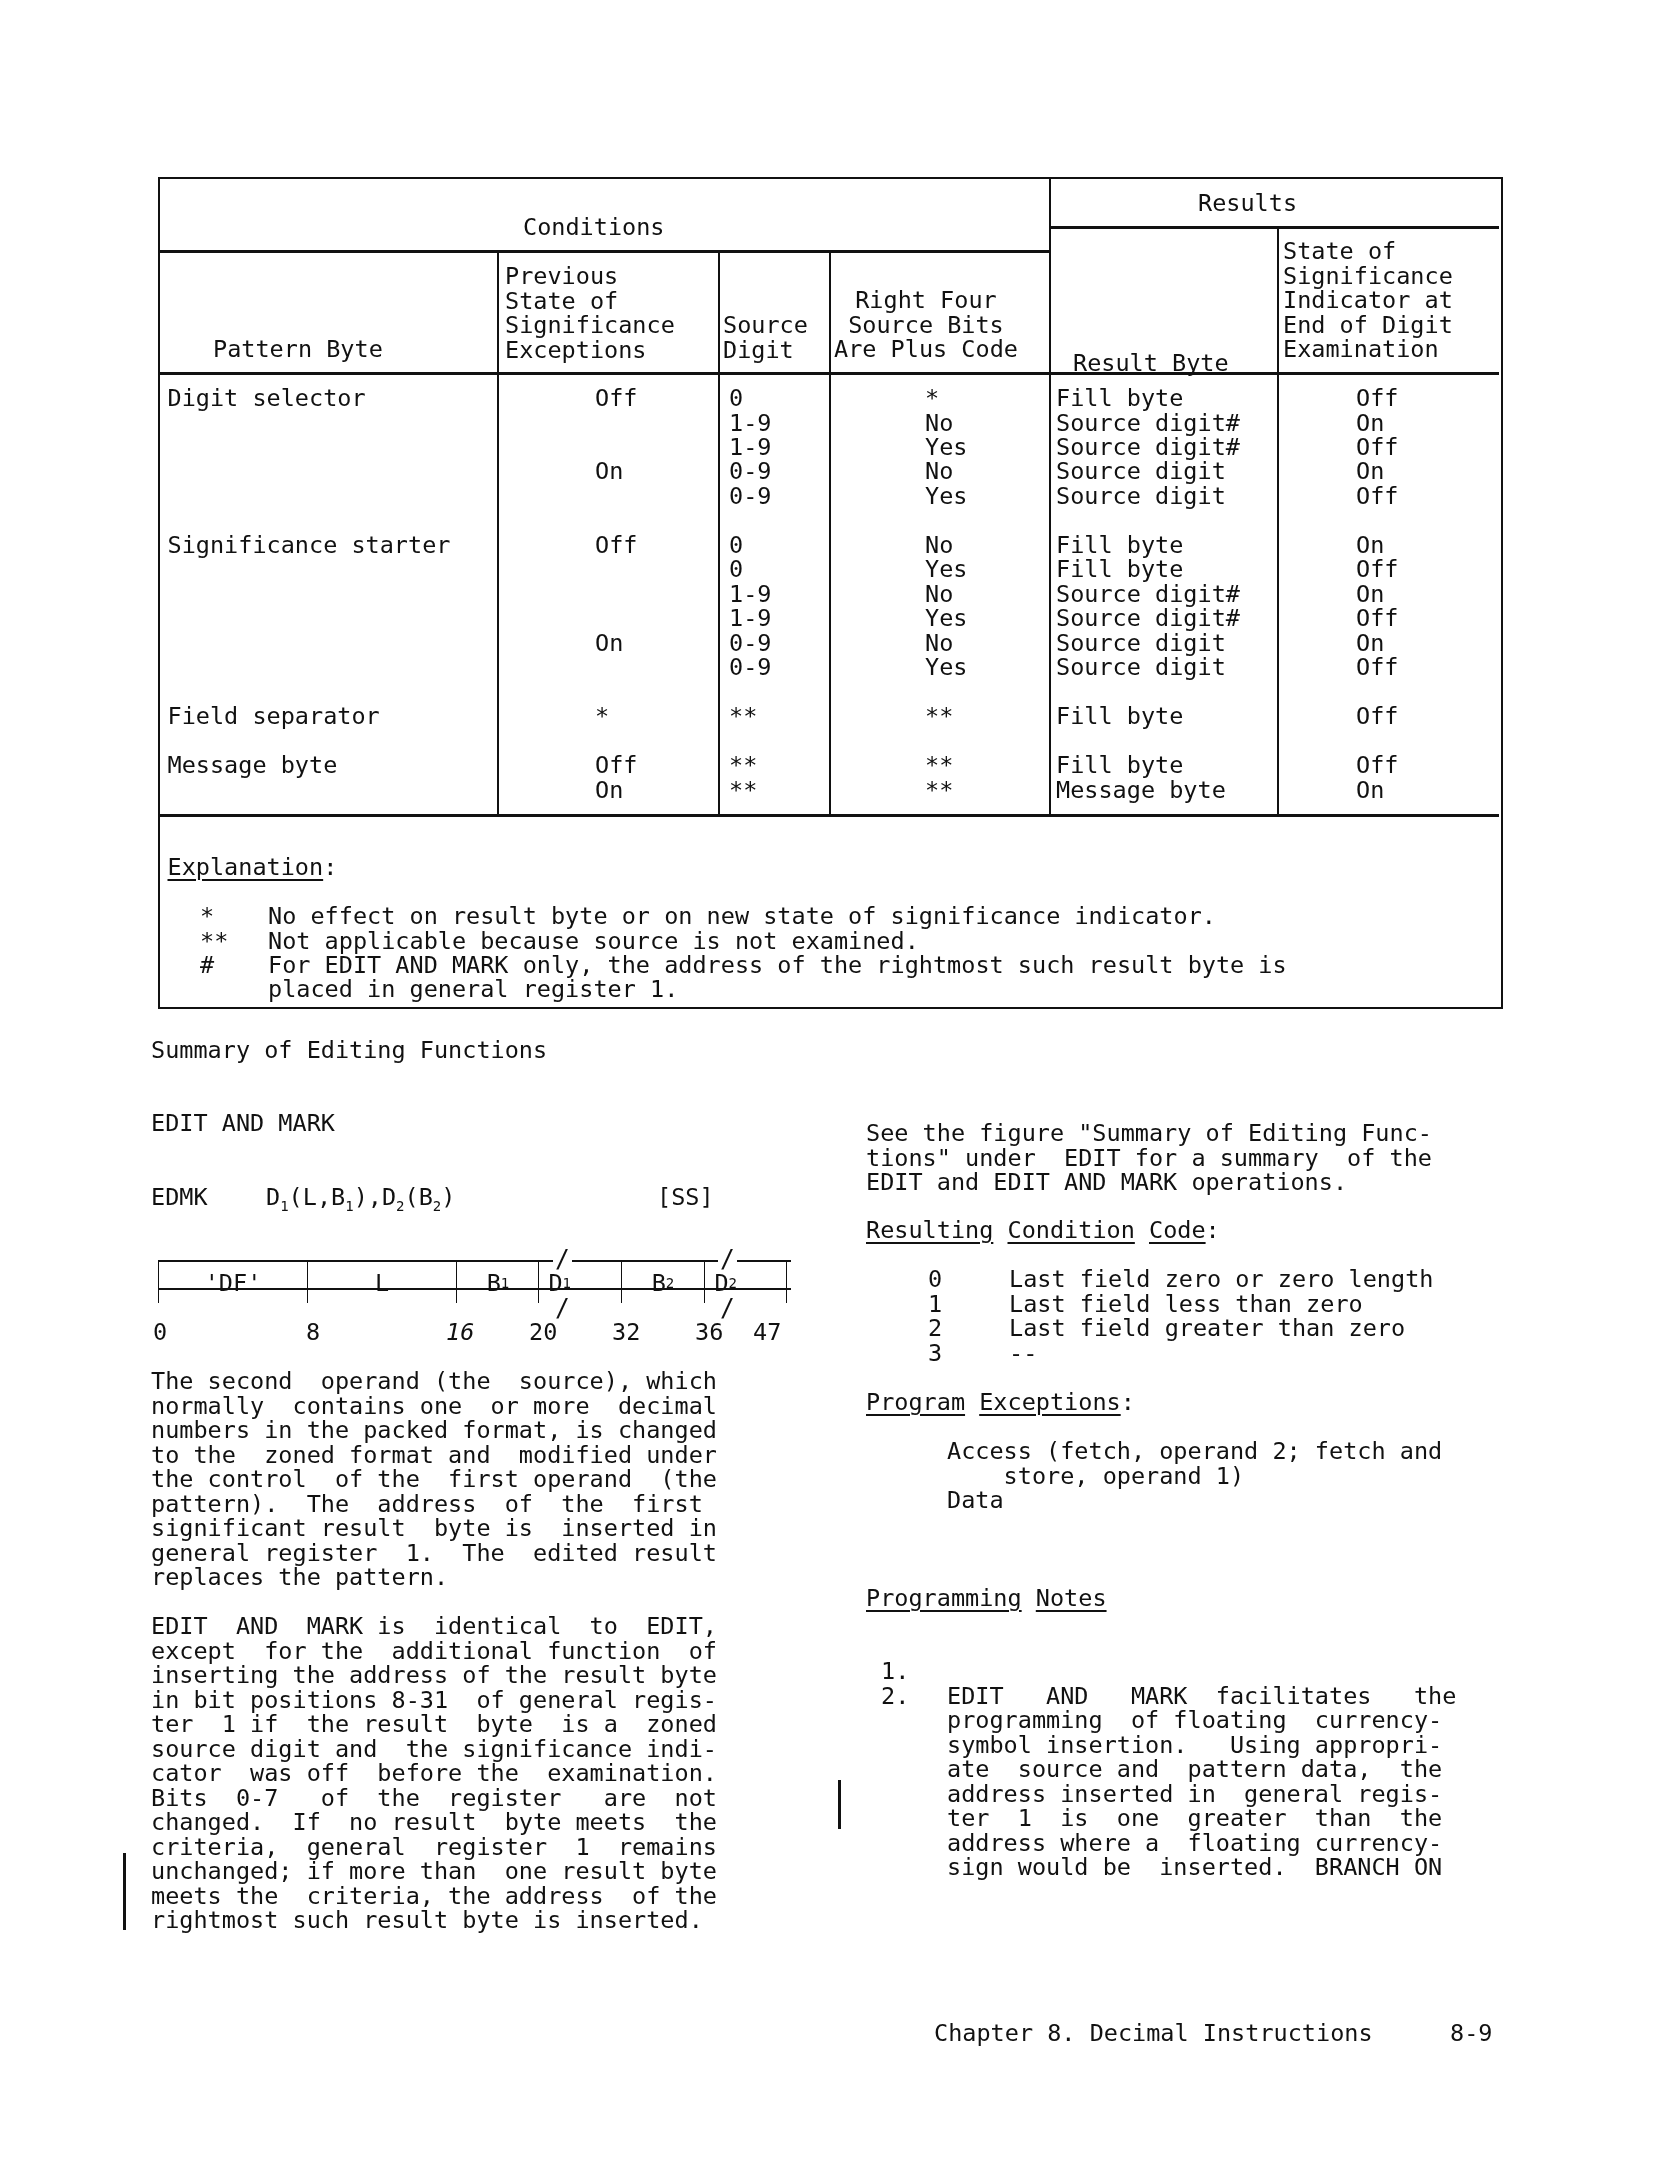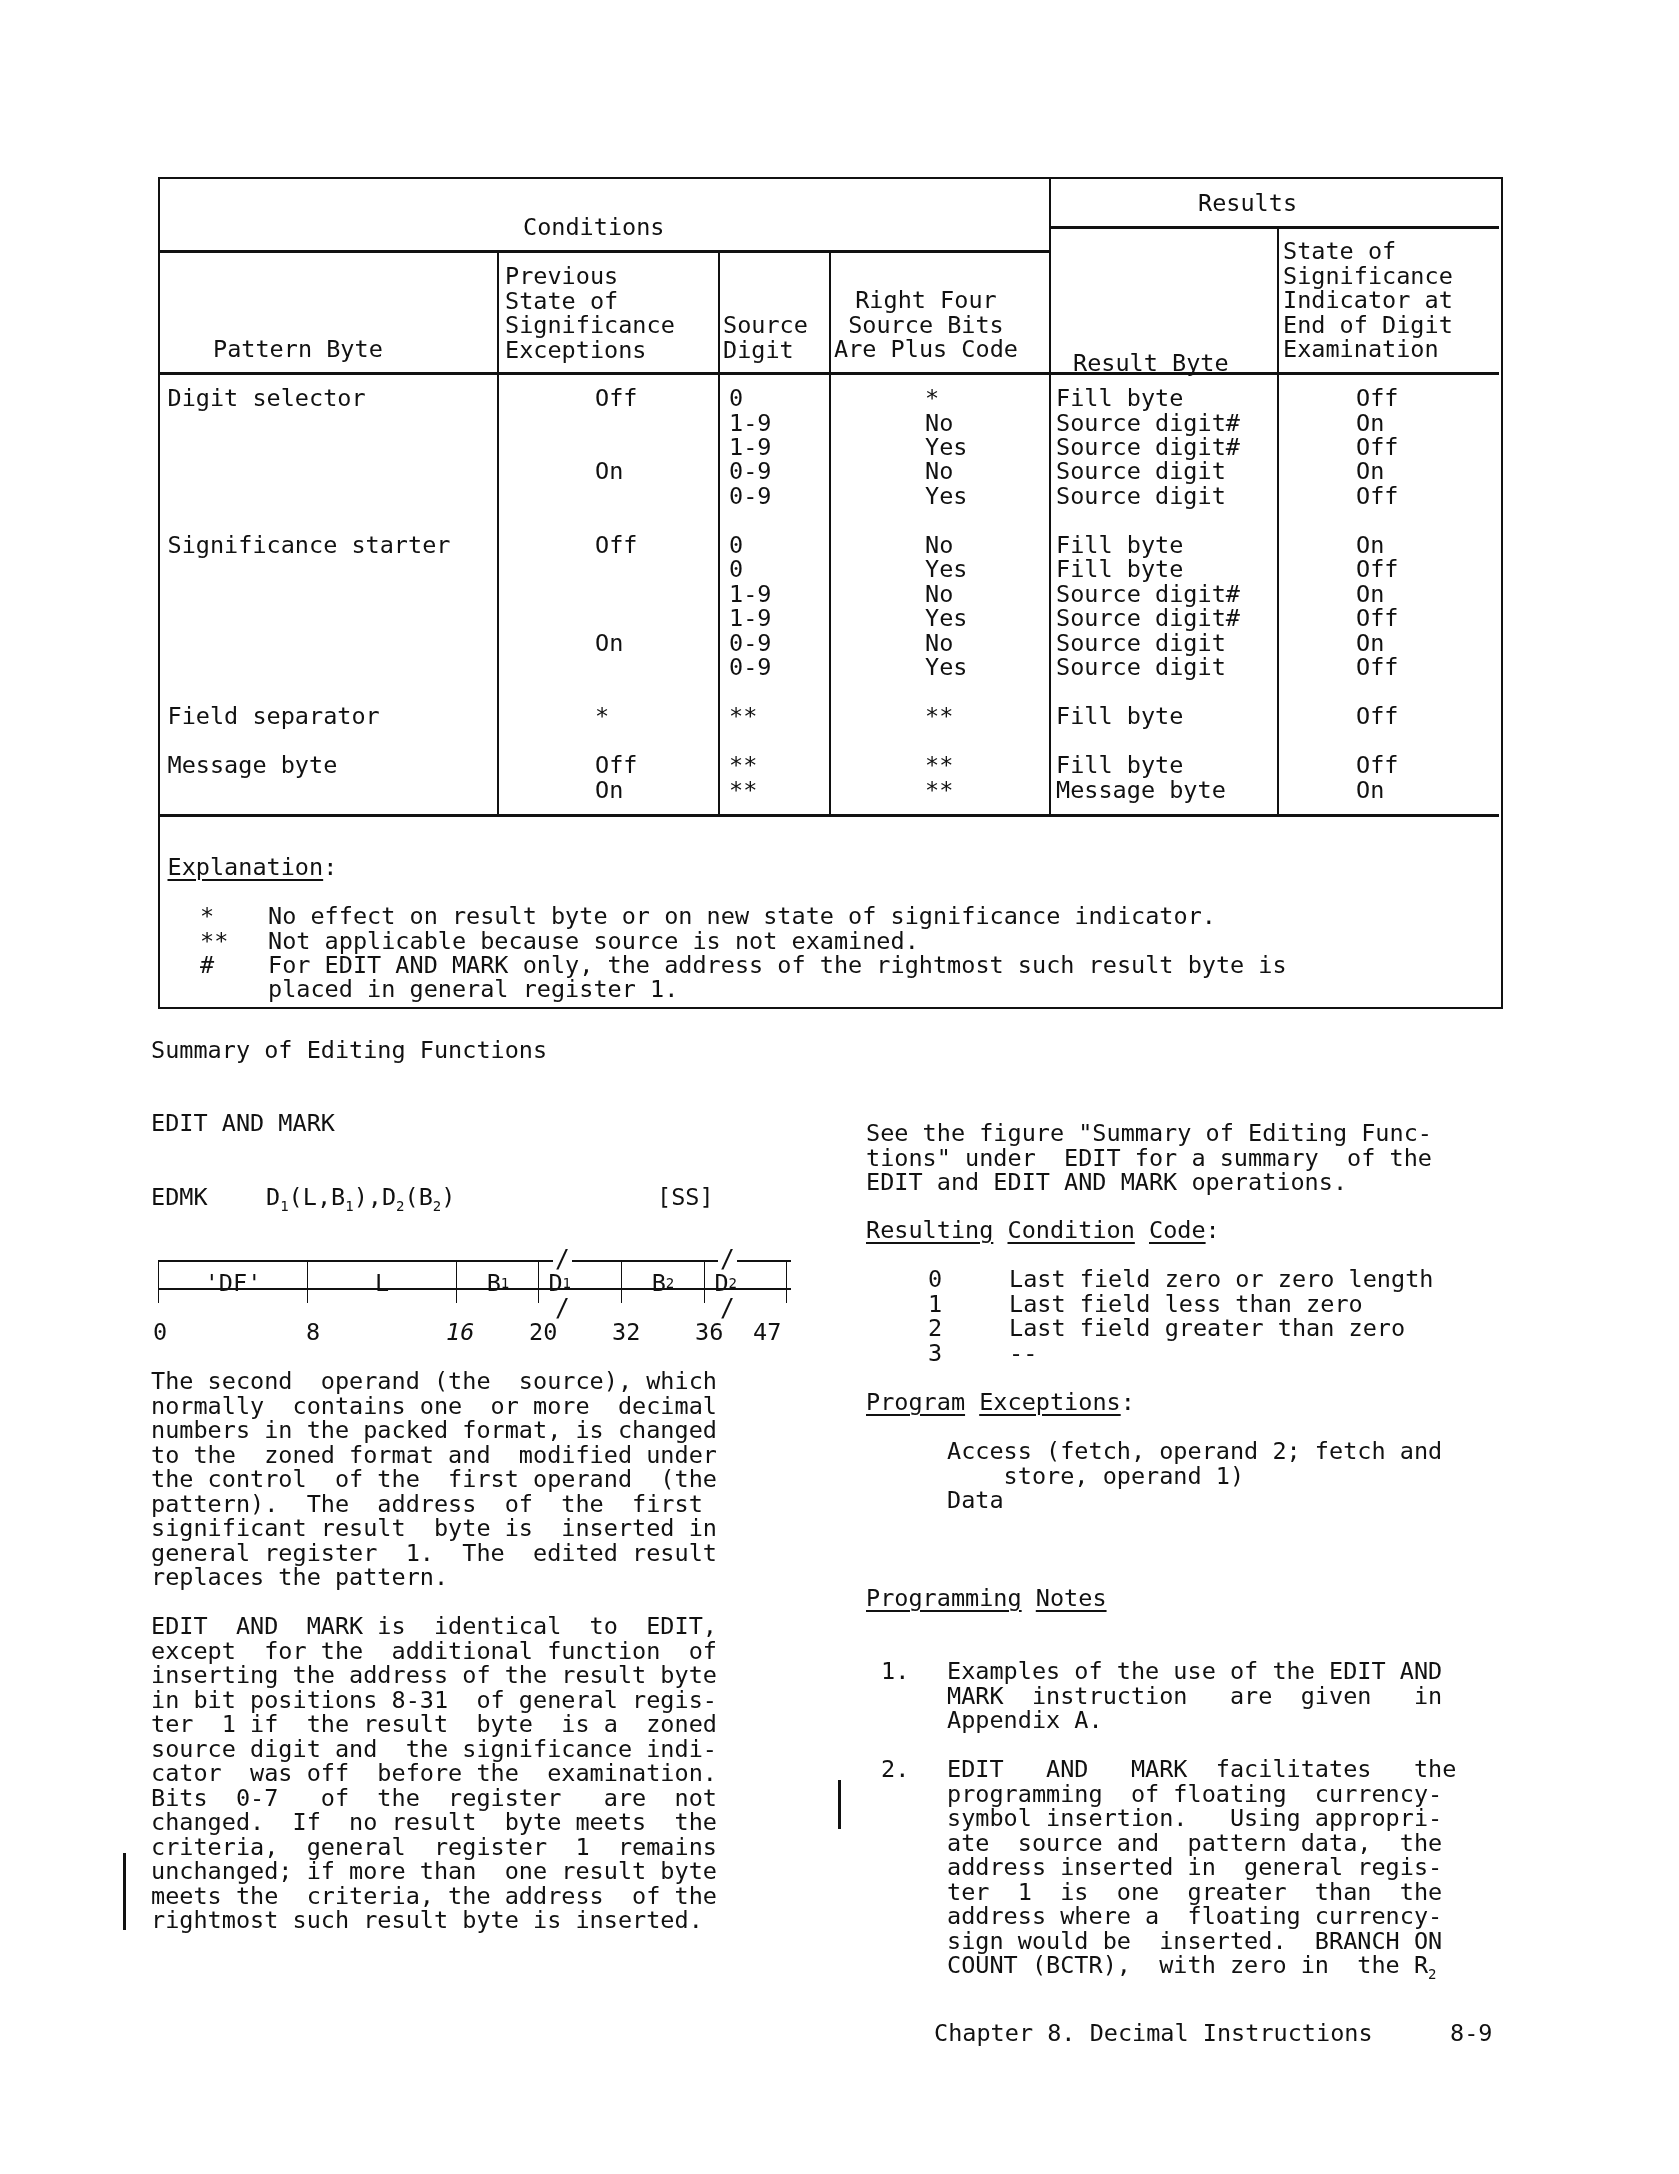--- a/index.html
+++ b/index.html
@@ -279,37 +279,31 @@
 <div id="exc-list" class="abs" style="left:947px; top:1439px;">
     <div class="mono">Access (fetch, operand 2; fetch and</div>
     <div class="mono">    store, operand 1)</div>
     <div class="mono">Data</div>
   </div>
 
 <div class="abs mono" style="left:866px; top:1586px;"><span class="u">Programming</span> <span class="u">Notes</span></div>
 <div id="notes-list" class="abs" style="left:881px; top:1659px;">
     <div style="position:relative; margin-bottom:24.5px;">
       <div class="mono" style="position:absolute; left:0; top:0;">1.</div>
-      <div style="margin-left:66px;">
-        <div class="mono"><span>Examples of the use of the EDIT AND</span></div>
-        <div class="mono"><span>MARK  instruction   are  given   in</span></div>
-        <div class="mono"><span>Appendix A.</span></div>
-      </div>
     </div>
     <div style="position:relative; margin-bottom:24.5px;">
       <div class="mono" style="position:absolute; left:0; top:0;">2.</div>
       <div style="margin-left:66px;">
         <div class="mono"><span>EDIT   AND   MARK  facilitates   the</span></div>
         <div class="mono"><span>programming  of floating  currency-</span></div>
         <div class="mono"><span>symbol insertion.   Using appropri-</span></div>
         <div class="mono"><span>ate  source and  pattern data,  the</span></div>
         <div class="mono"><span>address inserted in  general regis-</span></div>
         <div class="mono"><span>ter  1  is  one  greater  than  the</span></div>
         <div class="mono"><span>address where a  floating currency-</span></div>
         <div class="mono"><span>sign would be  inserted.  BRANCH ON</span></div>
-        <div class="mono"><span>COUNT (BCTR),  with zero in  the R</span><sub style="font-size:14px;">2</sub></div>
       </div>
     </div>
   </div>
 
 <div class="abs mono" style="left:934px; top:2021px;">Chapter 8. Decimal Instructions</div>
 <div class="abs mono" style="left:1450px; top:2021px;">8-9</div>
 
 
 </body></html>

